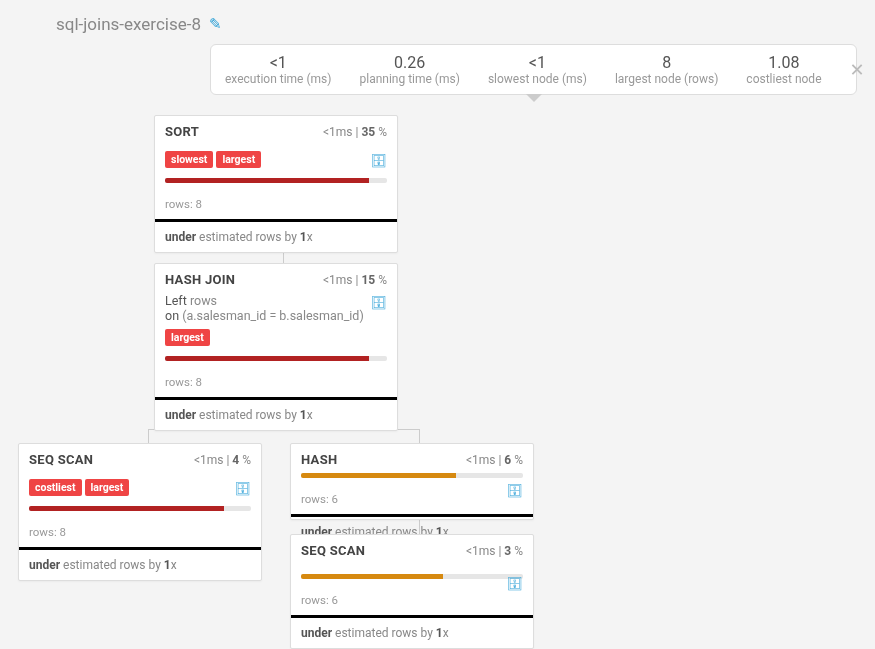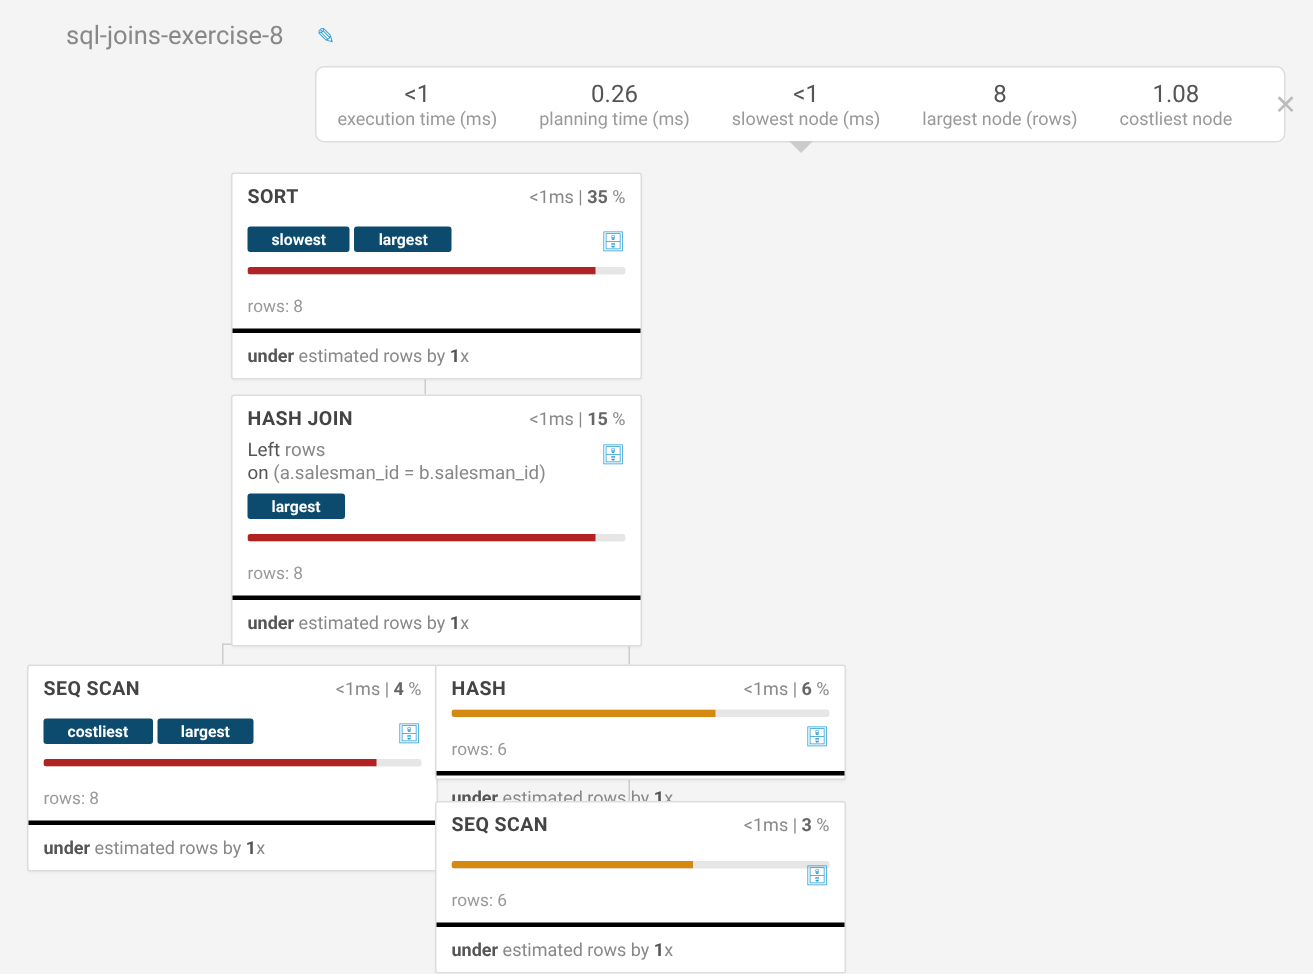--- a/index.html
+++ b/index.html
@@ -10,23 +10,24 @@
     color: #555;
     width: 875px;
     height: 649px;
     overflow: hidden;
     position: relative;
   }
   .title-row {
     padding: 14px 44px 10px;
     display: flex;
     align-items: center;
-    gap: 22px;
+    gap: 8px;
     font-size: 17px;
     color: #888;
+    margin-left: 12px;
   }
   .title-row .pencil { color: #2a9fd6; font-size: 15px; }
 
   .stats-bar {
     background: #fff;
     border: 1px solid #ddd;
     border-radius: 6px;
     margin: 0 18px 0 210px;
     padding: 8px 14px 8px;
     display: flex;
@@ -46,21 +47,21 @@
     border-left: 8px solid transparent;
     border-right: 8px solid transparent;
     border-top: 8px solid #ccc;
   }
 
   .canvas { position: relative; margin-top: 14px; min-height: 560px; }
   .conn-line { position:absolute; background:#ccc; }
 
   .node {
     position: absolute;
-    width: 274px;
+    width: 244px;
     background: #fff;
     border: 1px solid #ddd;
     border-radius: 2px;
     box-shadow: 0 1px 2px rgba(0,0,0,0.04);
     font-size: 12.5px;
   }
   .node-head {
     padding: 8px 10px 6px;
     display: flex;
     justify-content: space-between;
@@ -68,25 +69,25 @@
   }
   .node-title { font-weight: 700; color: #444; font-size: 13px; letter-spacing: 0.3px; }
   .node-time { color: #888; font-size: 12px; }
   .node-time .pct { color: #666; }
   .node-body { padding: 0 10px 8px; position: relative; }
   .db-icon { position: absolute; right: 10px; top: 2px; color: #2a9fd6; font-size: 13px; }
   .subtxt { color: #888; }
   .subtxt .kw { color: #555; }
   .badges { margin-top: 6px; display: flex; gap: 3px; flex-wrap: wrap; }
   .badge {
-    background: #0c4a6e;
+    background: #ef4444;
     color: #fff;
     font-size: 10.5px;
     font-weight: 700;
-    padding: 2px 16px;
+    padding: 2px 6px;
     border-radius: 2px;
   }
   .bar {
     margin-top: 10px;
     height: 5px;
     background: #e6e6e6;
     border-radius: 2px;
     overflow: hidden;
   }
   .bar-fill { height: 100%; }

